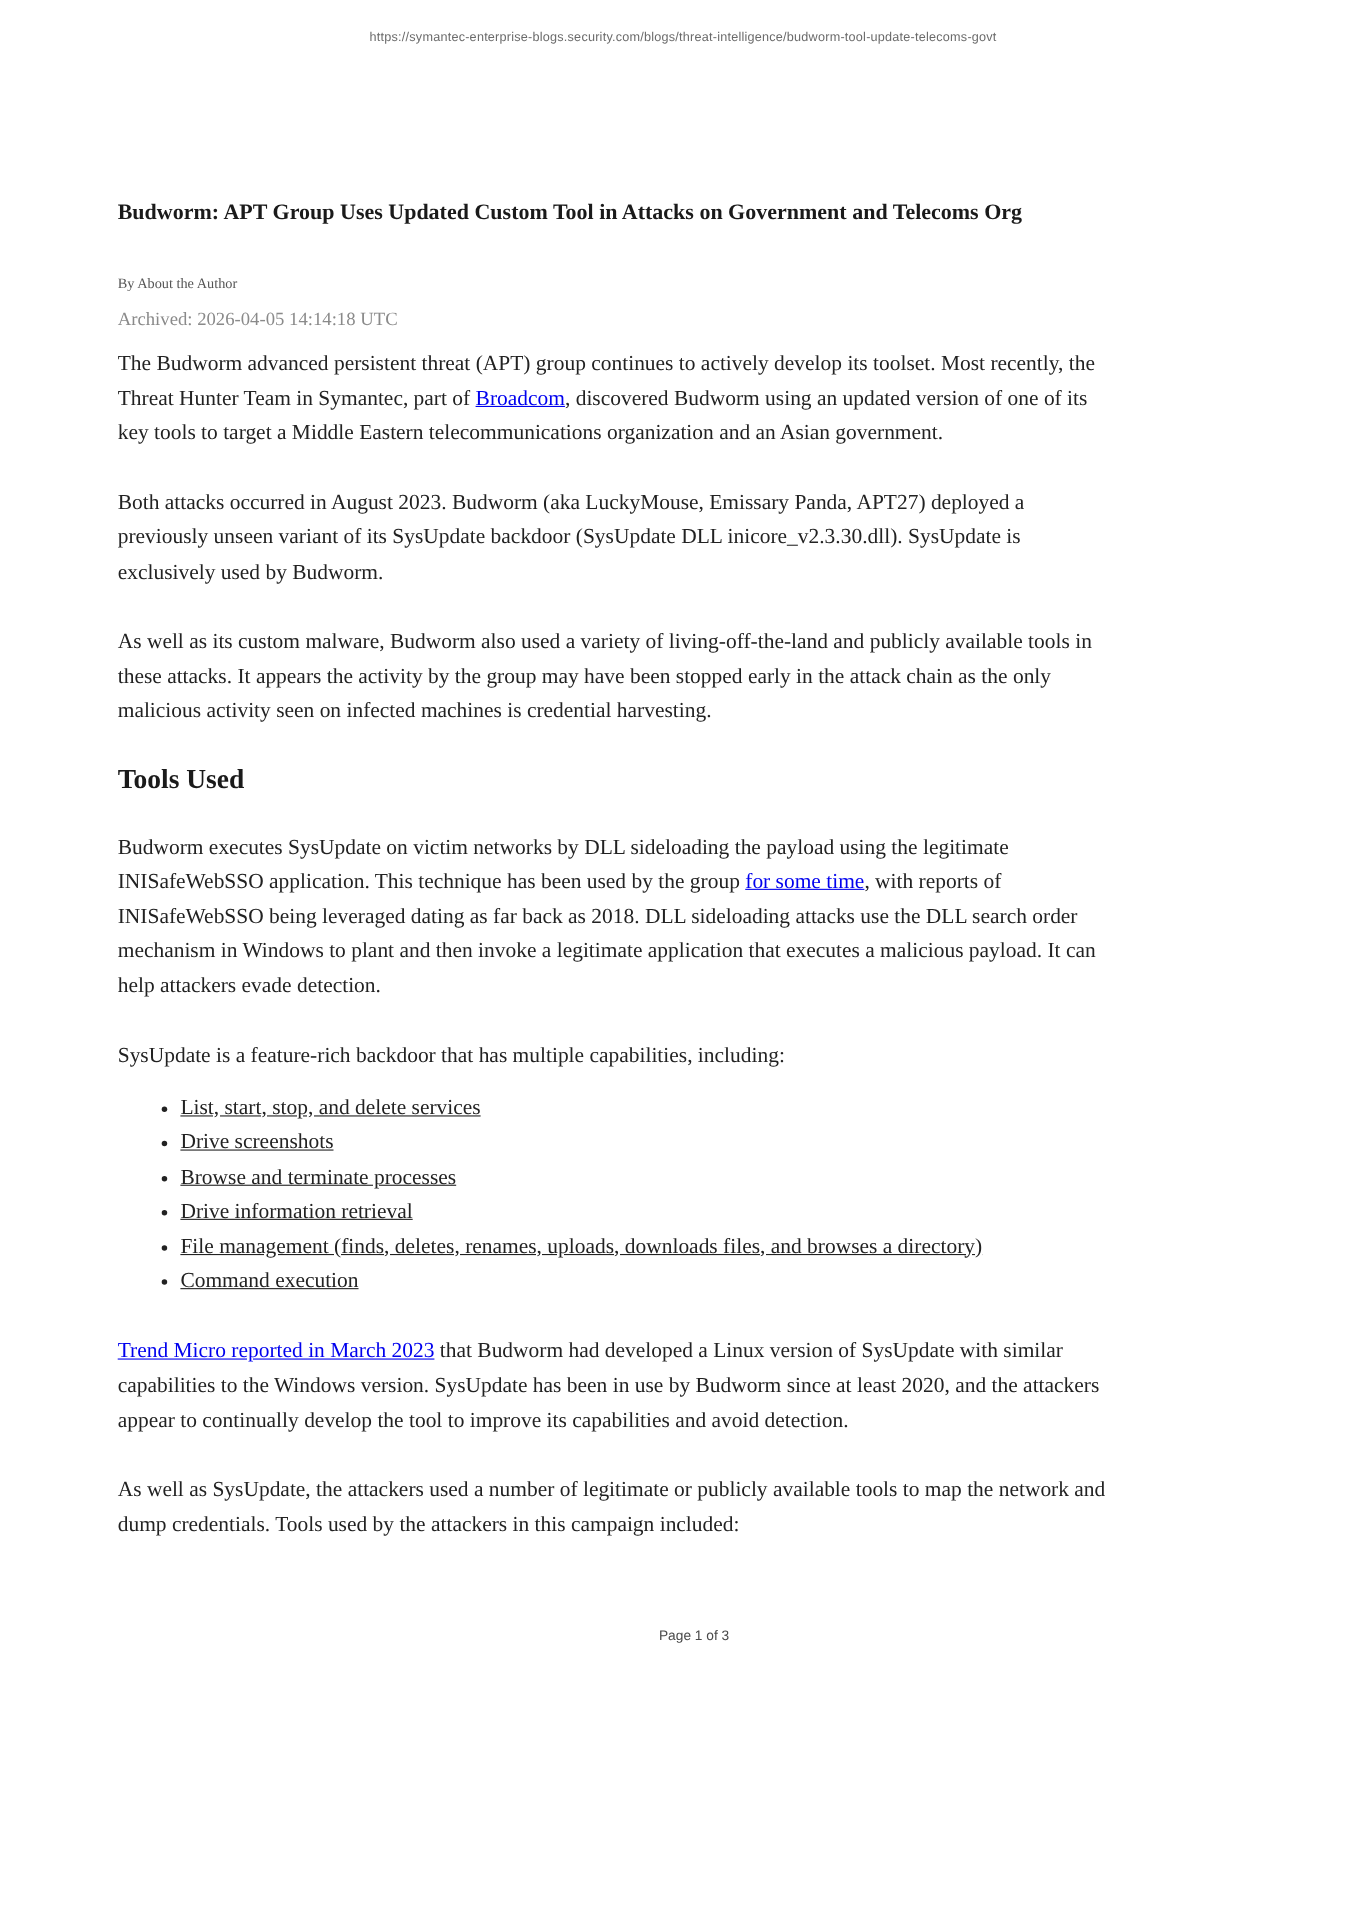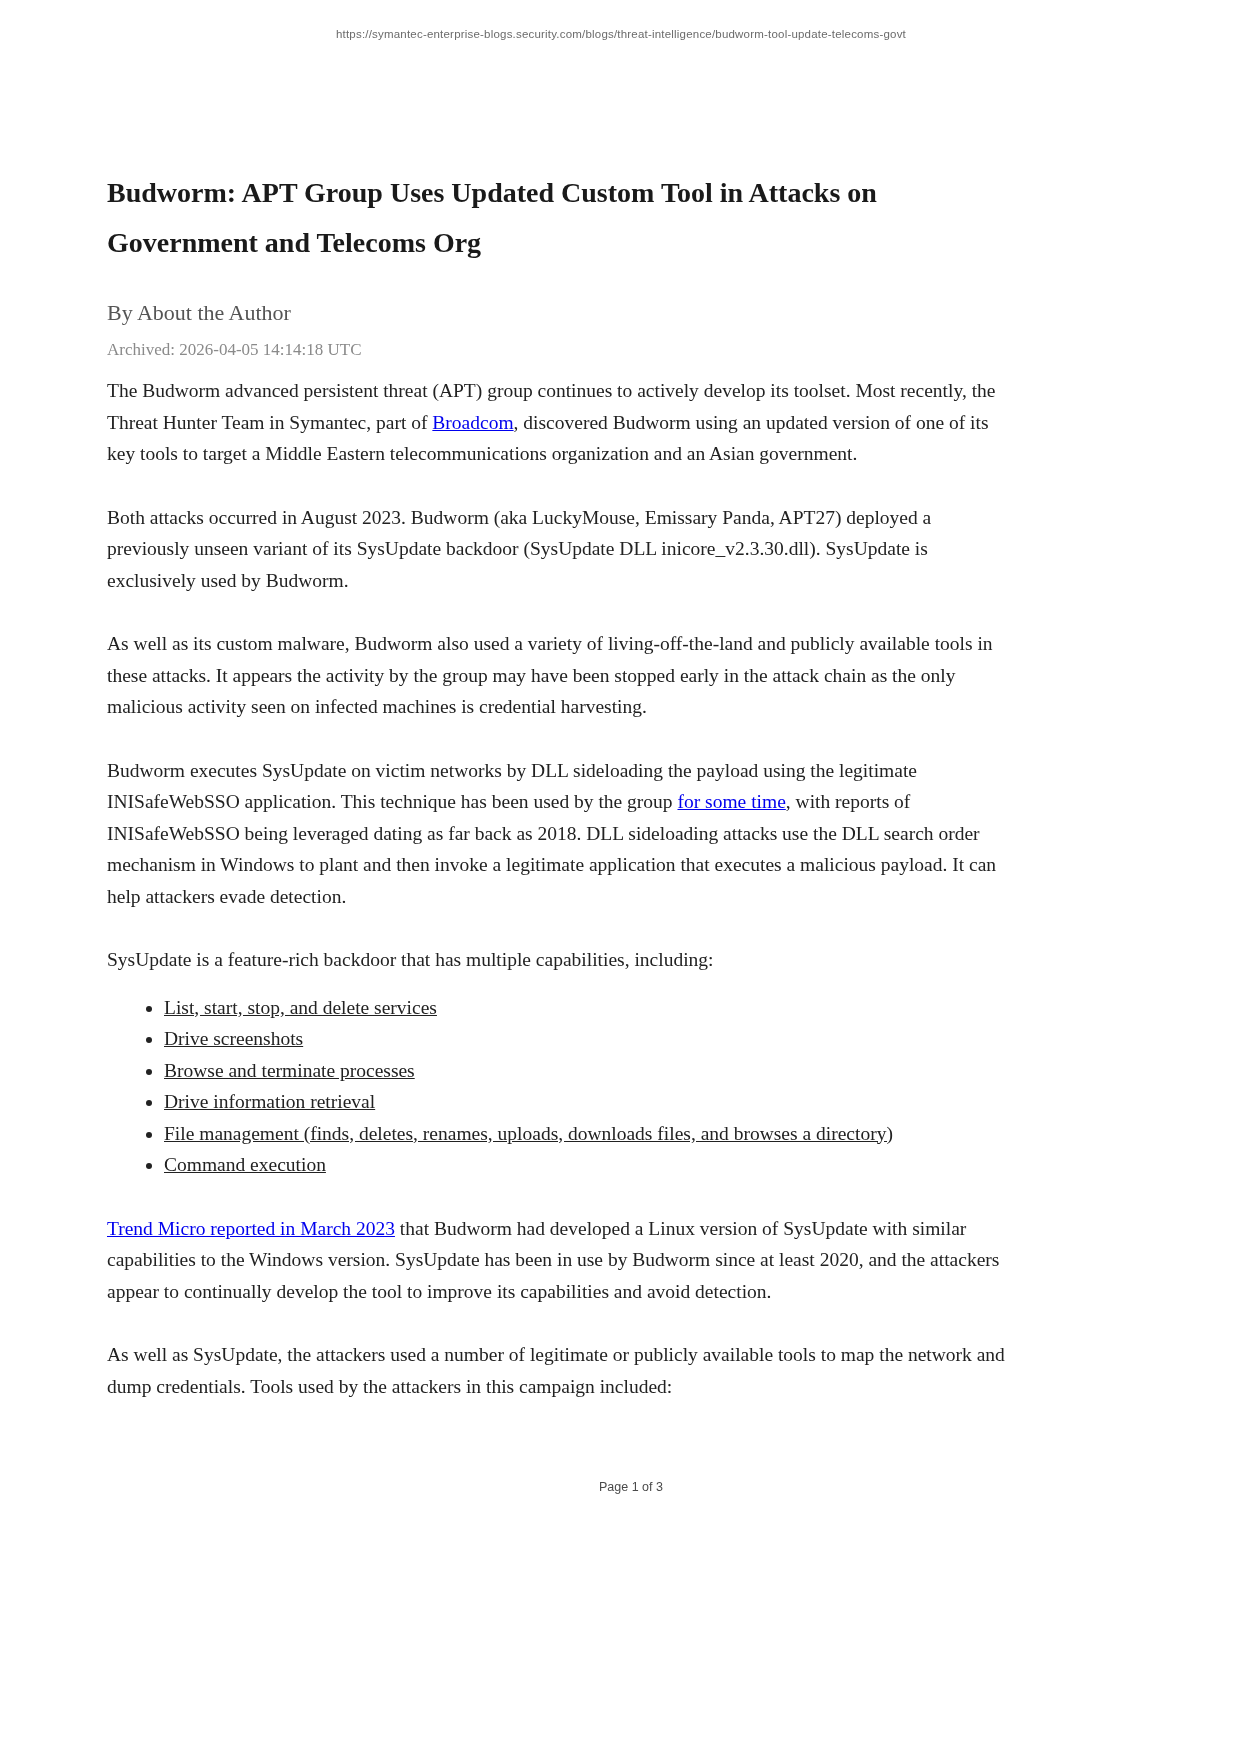--- a/index.html
+++ b/index.html
@@ -20,28 +20,28 @@
     font-family: "Liberation Sans", sans-serif;
     font-size: 11.5px;
     letter-spacing: 0.2px;
     color: #6b6b6b;
   }
   .article {
     margin: 128px 0 0 107px;
     width: 900px;
   }
   .title {
-    font-size: 28px;
+    font-size: 20px;
     font-weight: 700;
     line-height: 50px;
     color: #1a1a1a;
   }
   .byline {
     margin-top: 32px;
-    font-size: 22px;
+    font-size: 13px;
     color: #555555;
   }
   .archived {
     margin-top: 14px;
     font-size: 17px;
     color: #8a8a8a;
   }
   .article p {
     margin-top: 32px;
     font-size: 19.5px;
@@ -98,20 +98,21 @@
     <div class="byline">By About the Author</div>
 
     <div class="archived">Archived: 2026-04-05 14:14:18 UTC</div>
 
     <p class="first-para"><span>The Budworm advanced persistent threat (APT) group continues to actively develop its toolset. Most recently, the Threat Hunter Team in Symantec, part of </span><a class="inline-link" href="#">Broadcom</a><span>, discovered Budworm using an updated version of one of its key tools to target a Middle Eastern telecommunications organization and an Asian government.</span></p>
 
     <p>Both attacks occurred in August 2023. Budworm (aka LuckyMouse, Emissary Panda, APT27) deployed a previously unseen variant of its SysUpdate backdoor (SysUpdate DLL inicore_v2.3.30.dll). SysUpdate is exclusively used by Budworm.</p>
 
     <p>As well as its custom malware, Budworm also used a variety of living-off-the-land and publicly available tools in these attacks. It appears the activity by the group may have been stopped early in the attack chain as the only malicious activity seen on infected machines is credential harvesting.</p>
 
+    <h2 class="section-heading">Tools Used</h2>
 
     <p><span>Budworm executes SysUpdate on victim networks by DLL sideloading the payload using the legitimate INISafeWebSSO application. This technique has been used by the group </span><a class="inline-link" href="#">for some time</a><span>, with reports of INISafeWebSSO being leveraged dating as far back as 2018. DLL sideloading attacks use the DLL search order mechanism in Windows to plant and then invoke a legitimate application that executes a malicious payload. It can help attackers evade detection.</span></p>
 
     <p>SysUpdate is a feature-rich backdoor that has multiple capabilities, including:</p>
 
     <ul class="capability-list">
       <li>List, start, stop, and delete services</li>
       <li>Drive screenshots</li>
       <li>Browse and terminate processes</li>
       <li>Drive information retrieval</li>

